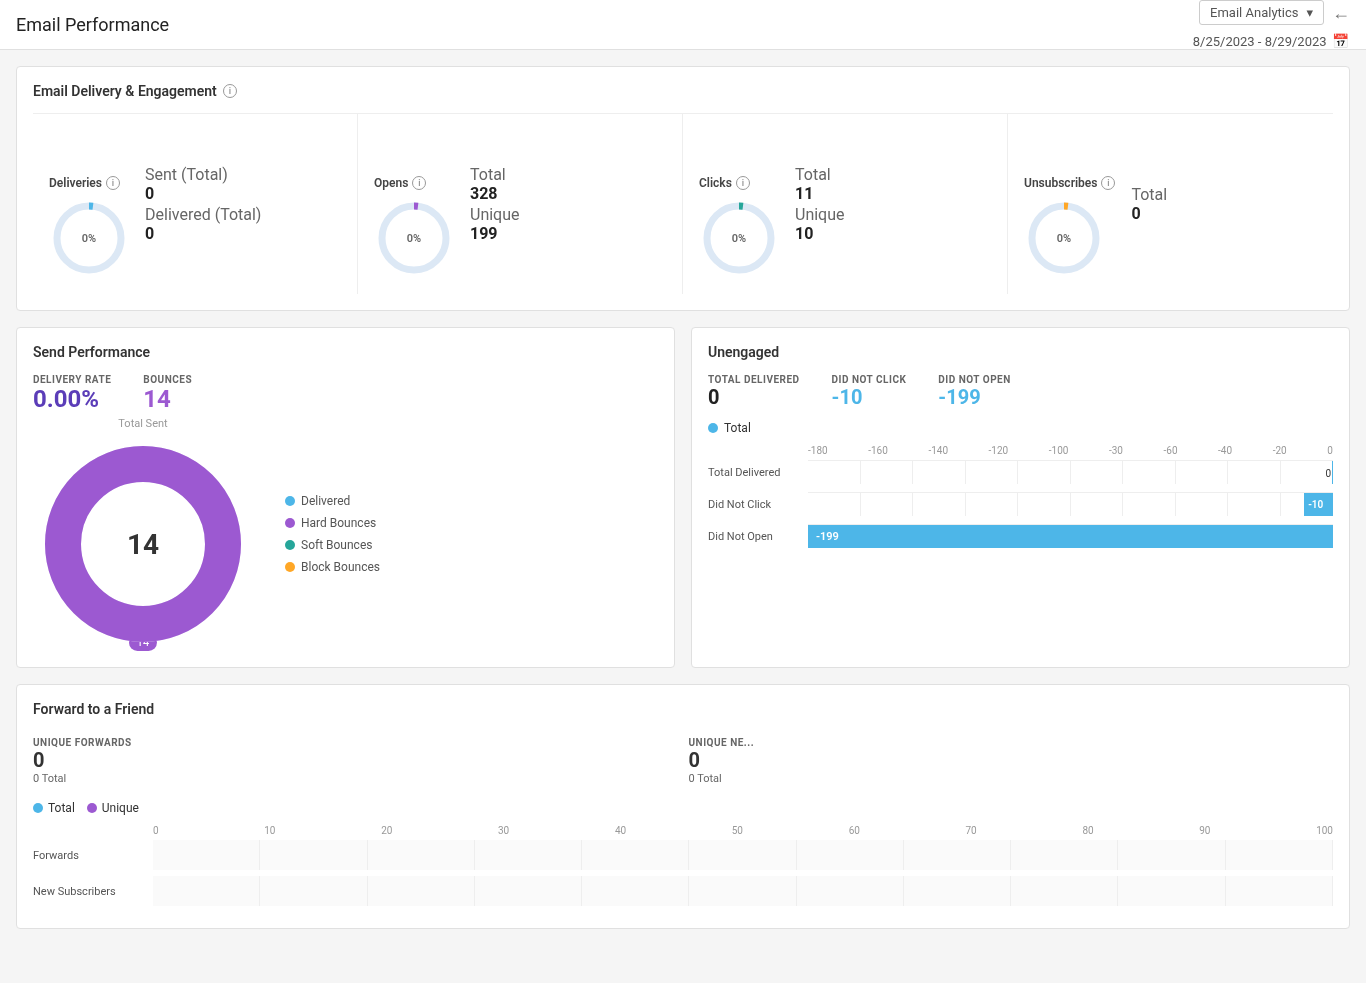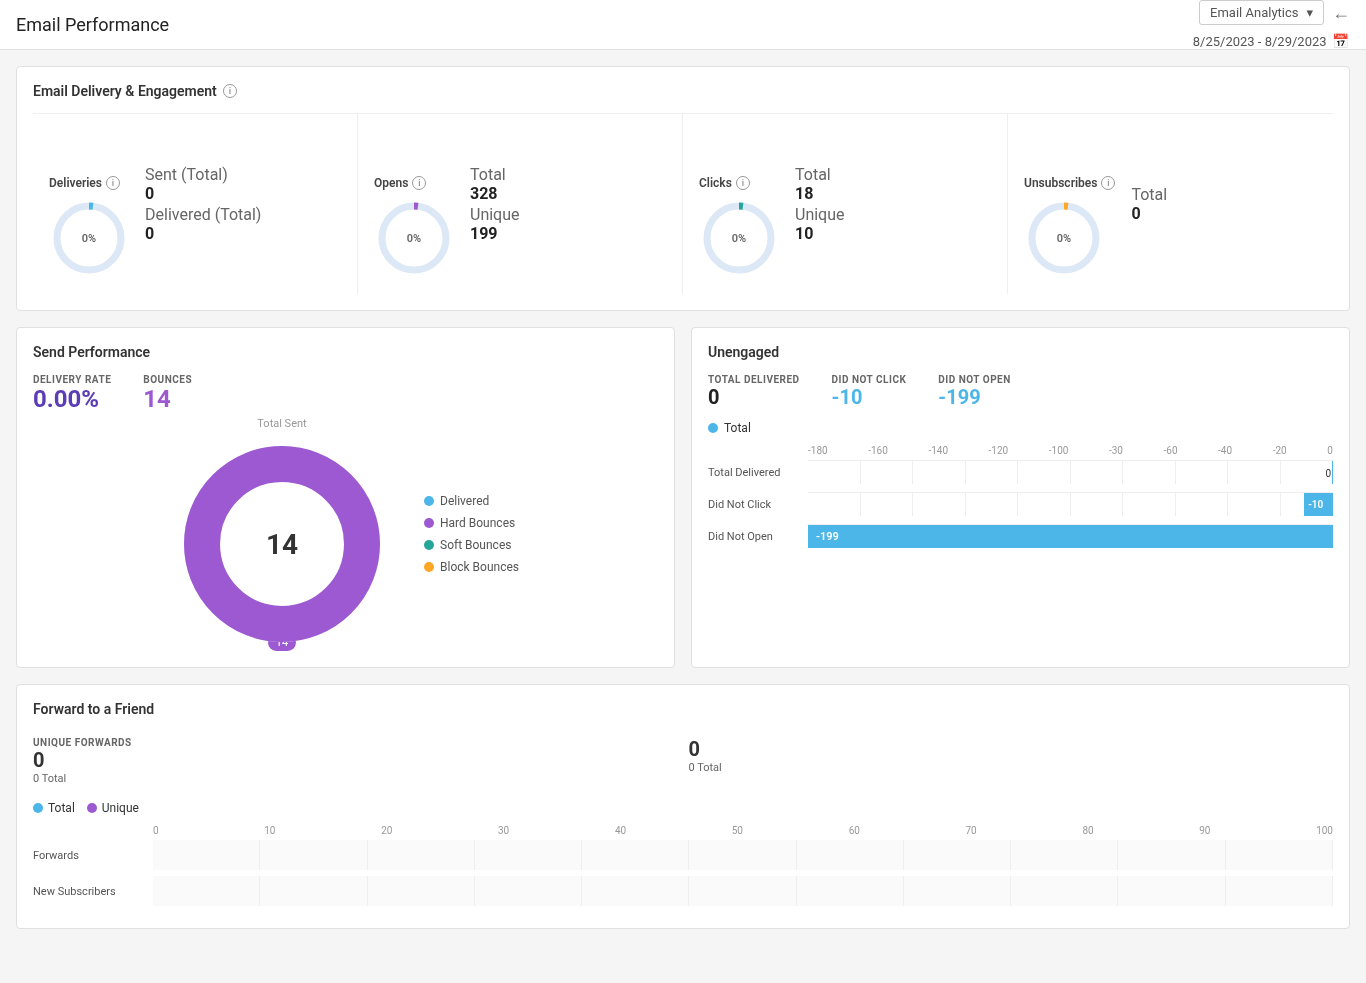--- a/index.html
+++ b/index.html
@@ -53,21 +53,21 @@
 
     
     .two-col { display: grid; grid-template-columns: 1fr 1fr; gap: 16px; }
 
     
     .send-perf-stats { display: flex; gap: 32px; margin-bottom: 4px; }
     .perf-stat-label { font-size: 10px; font-weight: 700; color: #666; letter-spacing: 0.5px; text-transform: uppercase; }
     .perf-stat-value { font-size: 24px; font-weight: 700; color: #5b3db8; }
     .perf-stat-value.blue { color: #5b3db8; }
 
-    .donut-chart-area { display: flex; align-items: center; gap: 32px; justify-content: center; }
+    .donut-chart-area { display: flex; align-items: center; gap: 32px; }
     .donut-large { position: relative; width: 220px; height: 220px; flex-shrink: 0; }
     .donut-large-label {
       position: absolute; top: 50%; left: 50%; transform: translate(-50%, -50%);
       font-size: 28px; font-weight: 700; color: #333;
     }
     .donut-legend { display: flex; flex-direction: column; gap: 8px; }
     .legend-item { display: flex; align-items: center; gap: 6px; font-size: 12px; color: #555; }
     .legend-dot { width: 10px; height: 10px; border-radius: 50%; flex-shrink: 0; }
 
     
@@ -199,21 +199,21 @@
           <circle cx="40" cy="40" r="32" fill="none" stroke="#dce8f5" stroke-width="7"></circle>
           <circle cx="40" cy="40" r="32" fill="none" stroke="#26a69a" stroke-width="7" stroke-dasharray="4 197.06192982974676" transform="rotate(-90 40 40)"></circle>
         </svg>
         <div style="position:absolute; top:50%; left:50%; transform:translate(-50%,-50%); font-size:11px; font-weight:600; color:#666;">0%</div>
       </div>
     </div>
     <div class="delivery-item-inner">
 
         <div>
           <div class="stat-label">Total</div>
-          <div class="stat-value">18</div>
+          <div class="stat-value">11</div>
         </div>
 
         <div>
           <div class="stat-label">Unique</div>
           <div class="stat-value">10</div>
         </div>
 
     </div>
   </div>
         <div class="delivery-item">
@@ -398,20 +398,21 @@
     <div class="panel-title">
       <span>Forward to a Friend</span>
     </div>
     <div class="forward-stats" id="forward-stats">
     <div>
     <div class="forward-stat-label">UNIQUE FORWARDS</div>
     <div class="forward-stat-value">0</div>
     <div class="forward-stat-sub">0 Total</div>
   </div>
         <div>
+    <div class="forward-stat-label">UNIQUE NE...</div>
     <div class="forward-stat-value">0</div>
     <div class="forward-stat-sub">0 Total</div>
   </div>
       </div>
     <div class="fwd-legend" id="fwd-legend">
     <div class="fwd-legend-item">
           <div class="fwd-legend-dot" style="background:#4db6e8;"></div>
           <span>Total</span>
         </div>
         <div class="fwd-legend-item">

